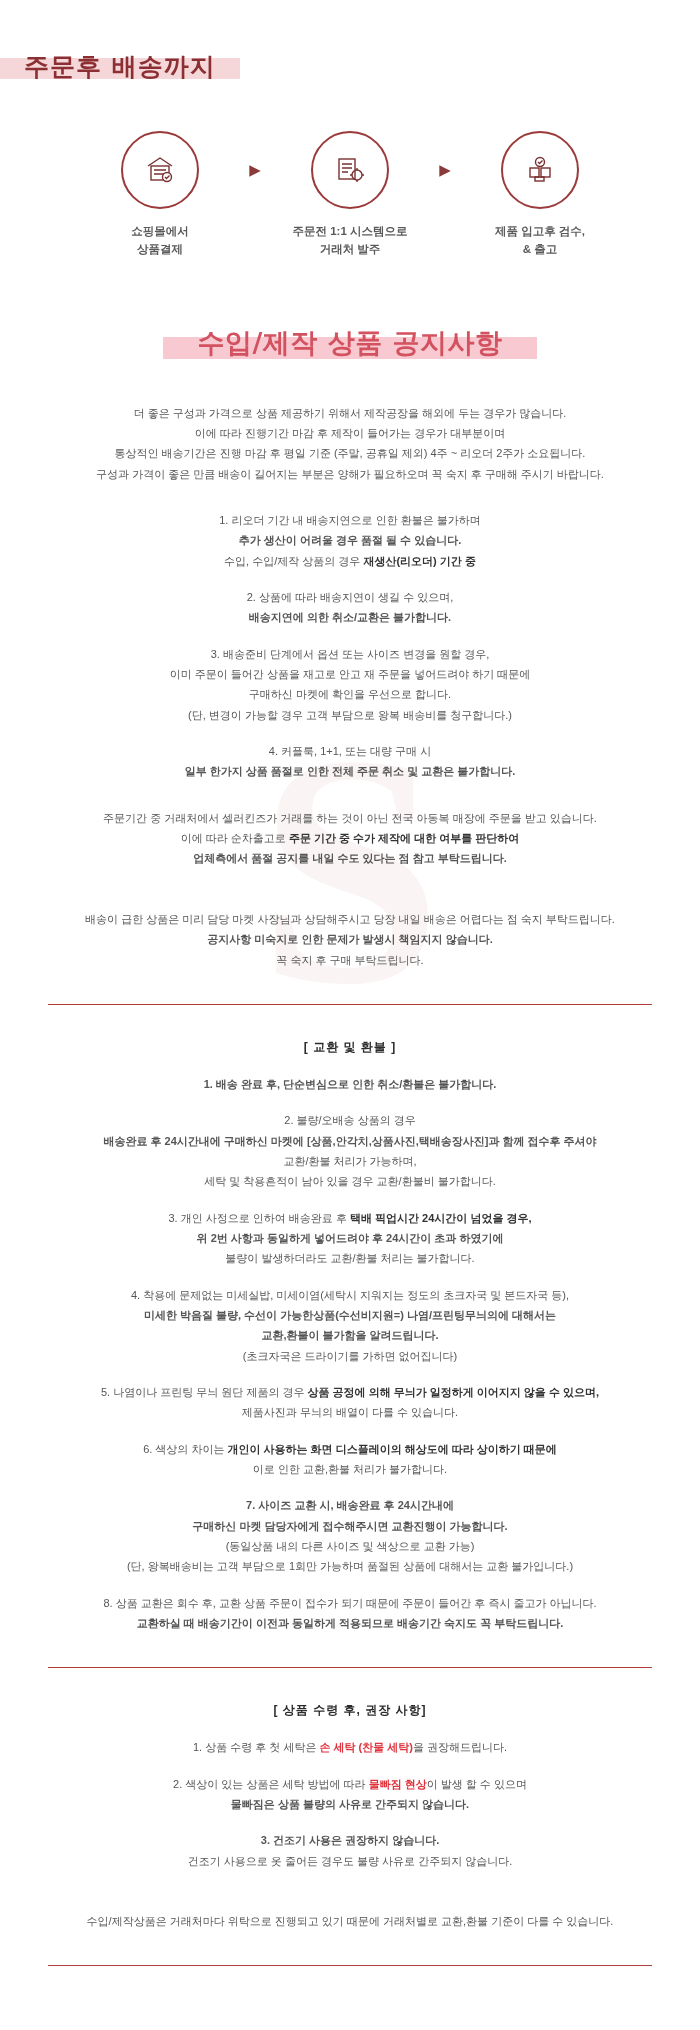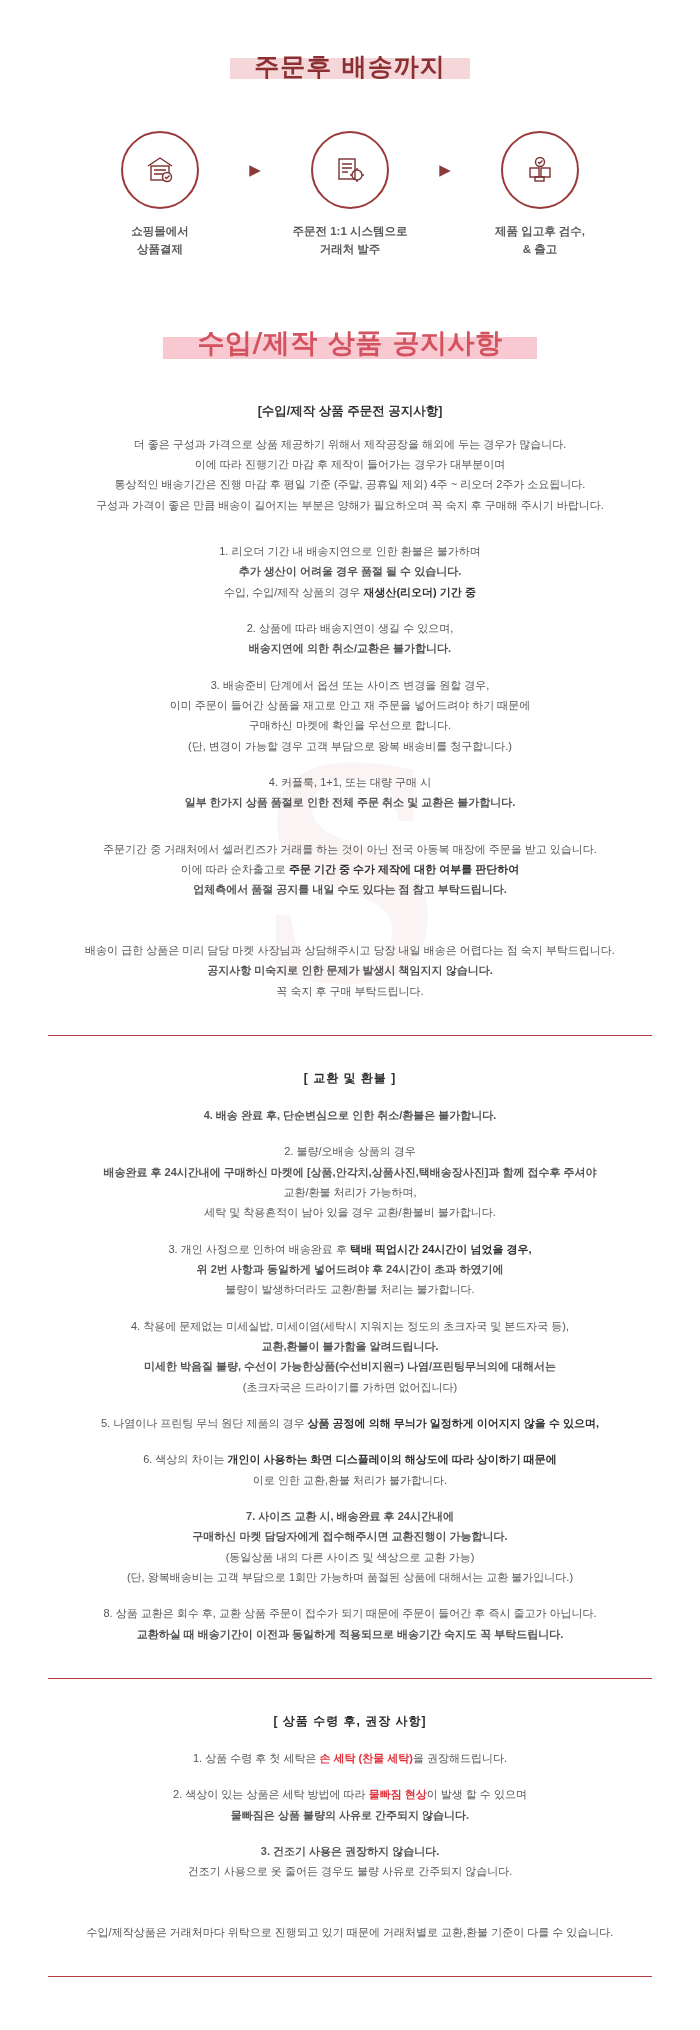--- a/index.html
+++ b/index.html
@@ -34,21 +34,21 @@
     color: #faf4f4;
     font-family: "Liberation Serif", serif;
     font-weight: bold;
     z-index: 0;
     pointer-events: none;
   }
   .content { position: relative; z-index: 1; }
 
   
   .banner-wrap {
-    text-align: center;
+    text-align: left;
     padding-top: 46px;
   }
   .banner {
     display: inline-block;
     position: relative;
     padding: 4px 24px 2px;
     font-size: 25px;
     font-weight: bold;
     color: #8b2f33;
     letter-spacing: 1px;
@@ -230,21 +230,20 @@
       </div>
     </div>
 
     <div class="section-title-wrap">
       <span class="section-title">수입/제작 상품 공지사항</span>
     </div>
 
     <div class="spacer-lg"></div>
 
     <div class="block">
-      <div class="blk-title">[수입/제작 상품 주문전 공지사항]</div>
 
       <p class="line">더 좋은 구성과 가격으로 상품 제공하기 위해서 제작공장을 해외에 두는 경우가 많습니다.</p>
       <p class="line">이에 따라 진행기간 마감 후 제작이 들어가는 경우가 대부분이며</p>
       <p class="line">통상적인 배송기간은 진행 마감 후 평일 기준 (주말, 공휴일 제외) 4주 ~ 리오더 2주가 소요됩니다.</p>
       <p class="line">구성과 가격이 좋은 만큼 배송이 길어지는 부분은 양해가 필요하오며 꼭 숙지 후 구매해 주시기 바랍니다.</p>
 
       <div class="spacer-md"></div>
 
       <p class="line">1. 리오더 기간 내 배송지연으로 인한 환불은 불가하며</p>
       <p class="line red">추가 생산이 어려울 경우 품절 될 수 있습니다.</p>
@@ -272,37 +271,38 @@
       <p class="line">배송이 급한 상품은 미리 담당 마켓 사장님과 상담해주시고 당장 내일 배송은 어렵다는 점 숙지 부탁드립니다.</p>
       <p class="line red">공지사항 미숙지로 인한 문제가 발생시 책임지지 않습니다.</p>
       <p class="line">꼭 숙지 후 구매 부탁드립니다.</p>
     </div>
 
     <hr class="divider">
 
     <div class="block">
       <div class="head-bracket">[ 교환 및 환불 ]</div>
 
-      <p class="line red">4. 배송 완료 후, 단순변심으로 인한 취소/환불은 불가합니다.</p>
+      <p class="line red">1. 배송 완료 후, 단순변심으로 인한 취소/환불은 불가합니다.</p>
 
       <p class="line gap">2. 불량/오배송 상품의 경우</p>
       <p class="line red">배송완료 후 24시간내에 구매하신 마켓에 [상품,안각치,상품사진,택배송장사진]과 함께 접수후 주셔야</p>
       <p class="line">교환/환불 처리가 가능하며,</p>
       <p class="line">세탁 및 착용흔적이 남아 있을 경우 교환/환불비 불가합니다.</p>
 
       <p class="line gap">3. 개인 사정으로 인하여 배송완료 후 <span class="dark">택배 픽업시간 24시간이 넘었을 경우,</span></p>
       <p class="line red">위 2번 사항과 동일하게 넣어드려야 후 24시간이 초과 하였기에</p>
       <p class="line">불량이 발생하더라도 교환/환불 처리는 불가합니다.</p>
 
       <p class="line gap">4. 착용에 문제없는 미세실밥, 미세이염(세탁시 지워지는 정도의 초크자국 및 본드자국 등),</p>
+      <p class="line red">미세한 박음질 불량, 수선이 가능한상품(수선비지원=) 나염/프린팅무늬의에 대해서는</p>
       <p class="line red">교환,환불이 불가함을 알려드립니다.</p>
-      <p class="line red">미세한 박음질 불량, 수선이 가능한상품(수선비지원=) 나염/프린팅무늬의에 대해서는</p>
       <p class="line">(초크자국은 드라이기를 가하면 없어집니다)</p>
 
       <p class="line gap">5. 나염이나 프린팅 무늬 원단 제품의 경우 <span class="dark">상품 공정에 의해 무늬가 일정하게 이어지지 않을 수 있으며,</span></p>
+      <p class="line">제품사진과 무늬의 배열이 다를 수 있습니다.</p>
 
       <p class="line gap">6. 색상의 차이는 <span class="dark">개인이 사용하는 화면 디스플레이의 해상도에 따라 상이하기 때문에</span></p>
       <p class="line">이로 인한 교환,환불 처리가 불가합니다.</p>
 
       <p class="line red gap">7. 사이즈 교환 시, 배송완료 후 24시간내에</p>
       <p class="line red">구매하신 마켓 담당자에게 접수해주시면 교환진행이 가능합니다.</p>
       <p class="line">(동일상품 내의 다른 사이즈 및 색상으로 교환 가능)</p>
       <p class="line">(단, 왕복배송비는 고객 부담으로 1회만 가능하며 품절된 상품에 대해서는 교환 불가입니다.)</p>
 
       <p class="line gap">8. 상품 교환은 회수 후, 교환 상품 주문이 접수가 되기 때문에 주문이 들어간 후 즉시 줄고가 아닙니다.</p>

